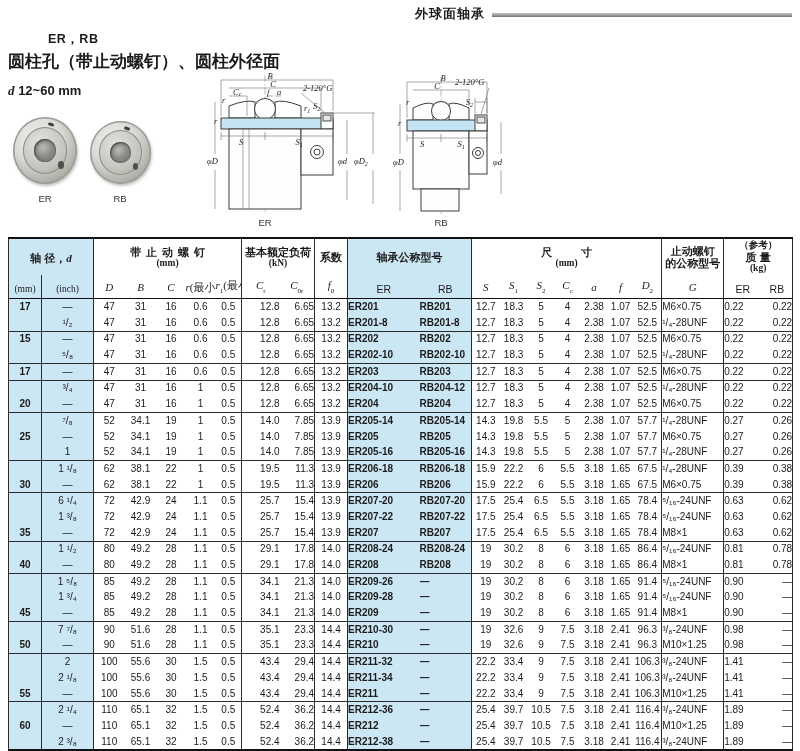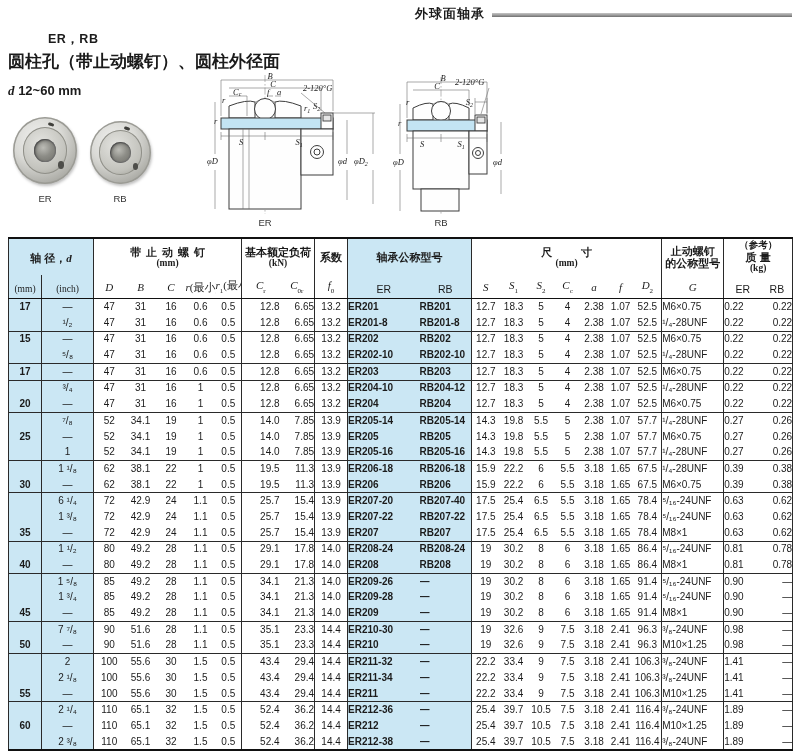--- a/index.html
+++ b/index.html
@@ -574,21 +574,21 @@
       <td class="blue c vl">6 ¹/₄</td>
       <td class="c vl">72</td>
       <td class="c">42.9</td>
       <td class="c">24</td>
       <td class="c">1.1</td>
       <td class="c">0.5</td>
       <td class="r vl pr">25.7</td>
       <td class="r pr">15.4</td>
       <td class="c vl">13.9</td>
       <td class="blue bold l vl pl">ER207-20</td>
-      <td class="blue bold l pl">RB207-40</td>
+      <td class="blue bold l pl">RB207-20</td>
       <td class="c vl">17.5</td>
       <td class="c">25.4</td>
       <td class="c">6.5</td>
       <td class="c">5.5</td>
       <td class="c">3.18</td>
       <td class="c">1.65</td>
       <td class="c">78.4</td>
       <td class="l vl pl fs-s">⁵/₁₆-24UNF</td>
       <td class="l vl pl">0.63</td>
       <td class="r pr">0.62</td>

